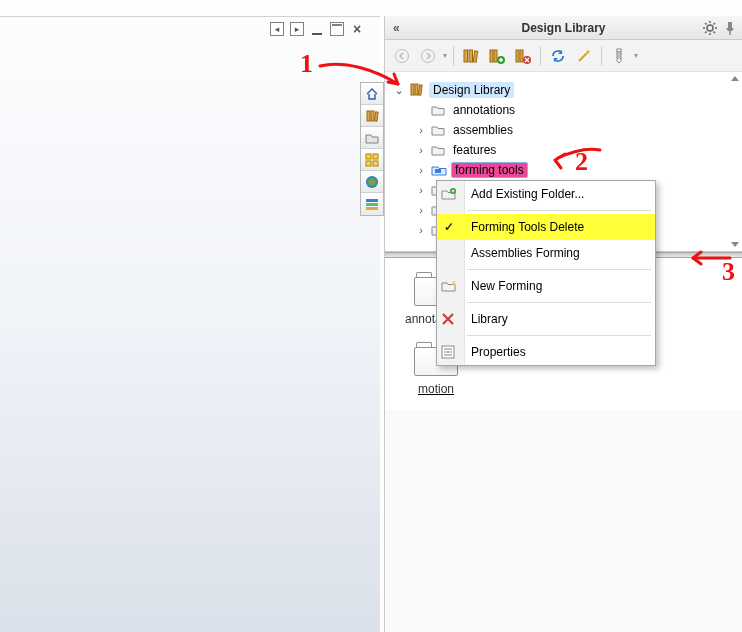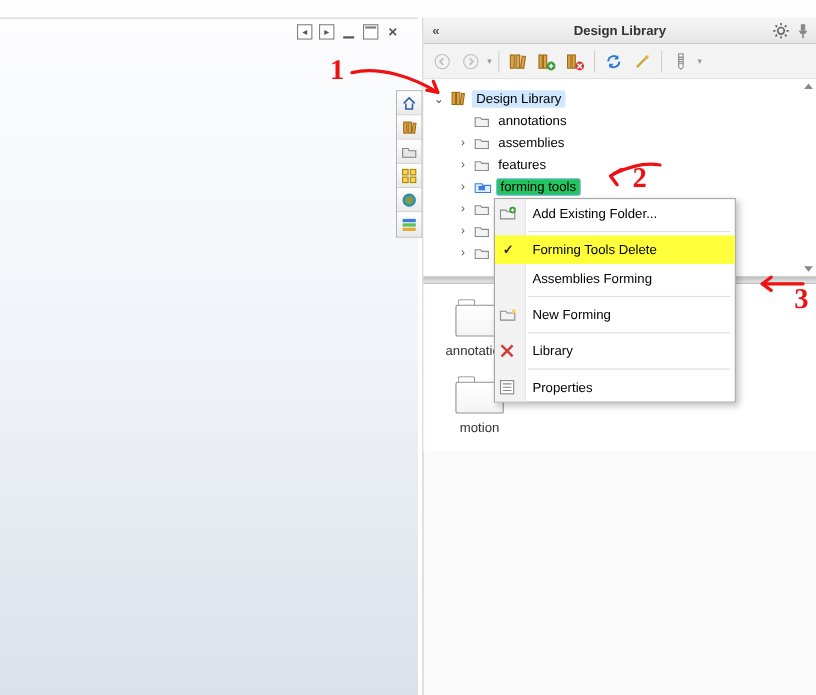--- a/index.html
+++ b/index.html
@@ -60,41 +60,41 @@
   }
   .tbtn { width:22px; height:22px; display:flex; align-items:center; justify-content:center; border-radius:2px;}
   .tsep { width:1px; height:20px; background:#cfcfcf; margin:0 2px;}
 
   
   .tree { padding: 8px 4px 8px 6px; background:#fff; border-bottom:1px solid #c9c9c9; min-height:180px; position:relative;}
   .tree-row { display:flex; align-items:center; height:20px; gap:4px; padding-left:2px;}
   .twisty { width:12px; text-align:center; color:#555; font-size:11px; }
   .tree-row .label { padding:1px 4px; border-radius:2px;}
   .tree-row.selected .label { background:#cfe7ff; }
-  .tree-row.selected2 .label { background:#22c55e; border:1px solid #7fb7ee; padding:0 3px;}
+  .tree-row.selected2 .label { background:#ec4899; border:1px solid #7fb7ee; padding:0 3px;}
   .ind1 { padding-left: 22px; }
   .tree .scroll-rail { position:absolute; right:2px; top:4px; width:10px; bottom:4px; }
   .tree .scroll-up, .tree .scroll-dn { width:0;height:0;border-left:4px solid transparent;border-right:4px solid transparent;position:absolute;left:1px;}
   .tree .scroll-up { border-bottom:5px solid #888; top:0;}
   .tree .scroll-dn { border-top:5px solid #888; bottom:0;}
 
   
   .divider { height:6px; background:linear-gradient(#c7c7c7,#e8e8e8); border-top:1px solid #a8a8a8; border-bottom:1px solid #a8a8a8;}
 
   
   .thumbs { padding: 14px 16px; background:#fff; display:flex; gap:38px;}
   .fitem { display:flex; flex-direction:column; align-items:center; gap:6px; width:70px;}
   .foldericon { width:44px; height:34px; position:relative;}
   .foldericon .tab { position:absolute; top:0; left:2px; width:16px; height:6px; background:#fff; border:1px solid #909090; border-bottom:none; border-radius:2px 2px 0 0;}
   .foldericon .body { position:absolute; top:5px; left:0; right:0; bottom:0; background:linear-gradient(#fff,#f4f4f4); border:1px solid #909090; border-radius:2px;}
   .fitem .cap { color:#333; }
 
   
   .ctxmenu {
-    position:absolute; left:449px; top:180px; width:220px;
+    position:absolute; left:436px; top:180px; width:220px;
     background:#fff; border:1px solid #a7a7a7; box-shadow: 3px 3px 6px rgba(0,0,0,.25);
     z-index: 50;
   }
   .ctxmenu .gutter { position:absolute; left:0; top:0; bottom:0; width:28px; background:#f2f2f2; border-right:1px solid #e3e3e3;}
   .ctxitem { position:relative; height:26px; display:flex; align-items:center; padding-left:34px; }
   .ctxitem .ic { position:absolute; left:4px; width:20px; text-align:center; }
   .ctxitem.hl { background:#ffff3a; }
   .ctxsep { height:1px; background:#dcdcdc; margin:3px 4px 3px 30px;}
   .ctxitem .check { position:absolute; left:7px; color:#2a2a2a; font-weight:bold; }
 
@@ -333,21 +333,21 @@
   <div class="divider"></div>
 
   <div class="thumbs">
     <div class="fitem">
       <div class="foldericon">
           <div class="tab"></div>
           <div class="body"></div>
         </div>
       <span class="cap">annotations</span>
     </div>
-    <div class="fitem" style="margin-top:70px; margin-left:-108px;">
+    <div class="fitem" style="margin-top:70px; margin-left:-108px;text-decoration:underline;">
       <div class="foldericon">
           <div class="tab"></div>
           <div class="body"></div>
         </div>
       <span class="cap">motion</span>
     </div>
   </div>
 </div>
 
 <div class="ctxmenu">

